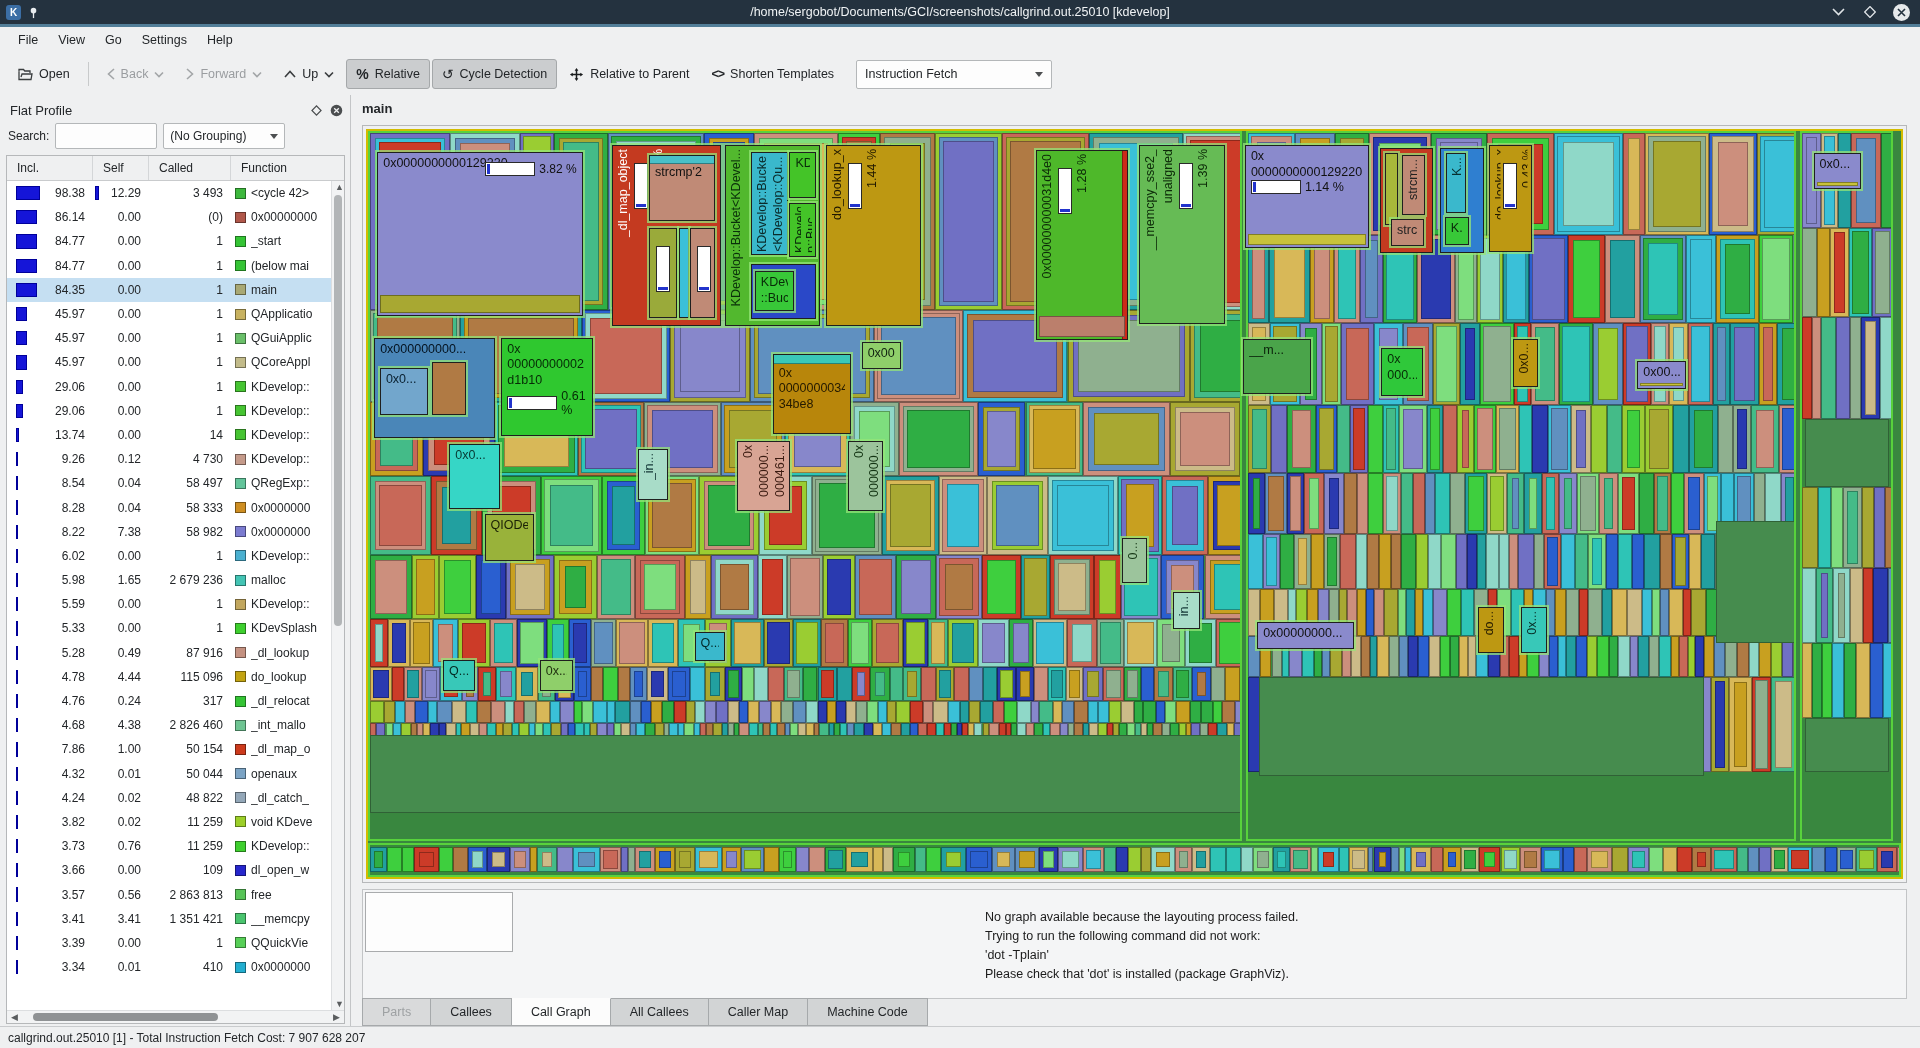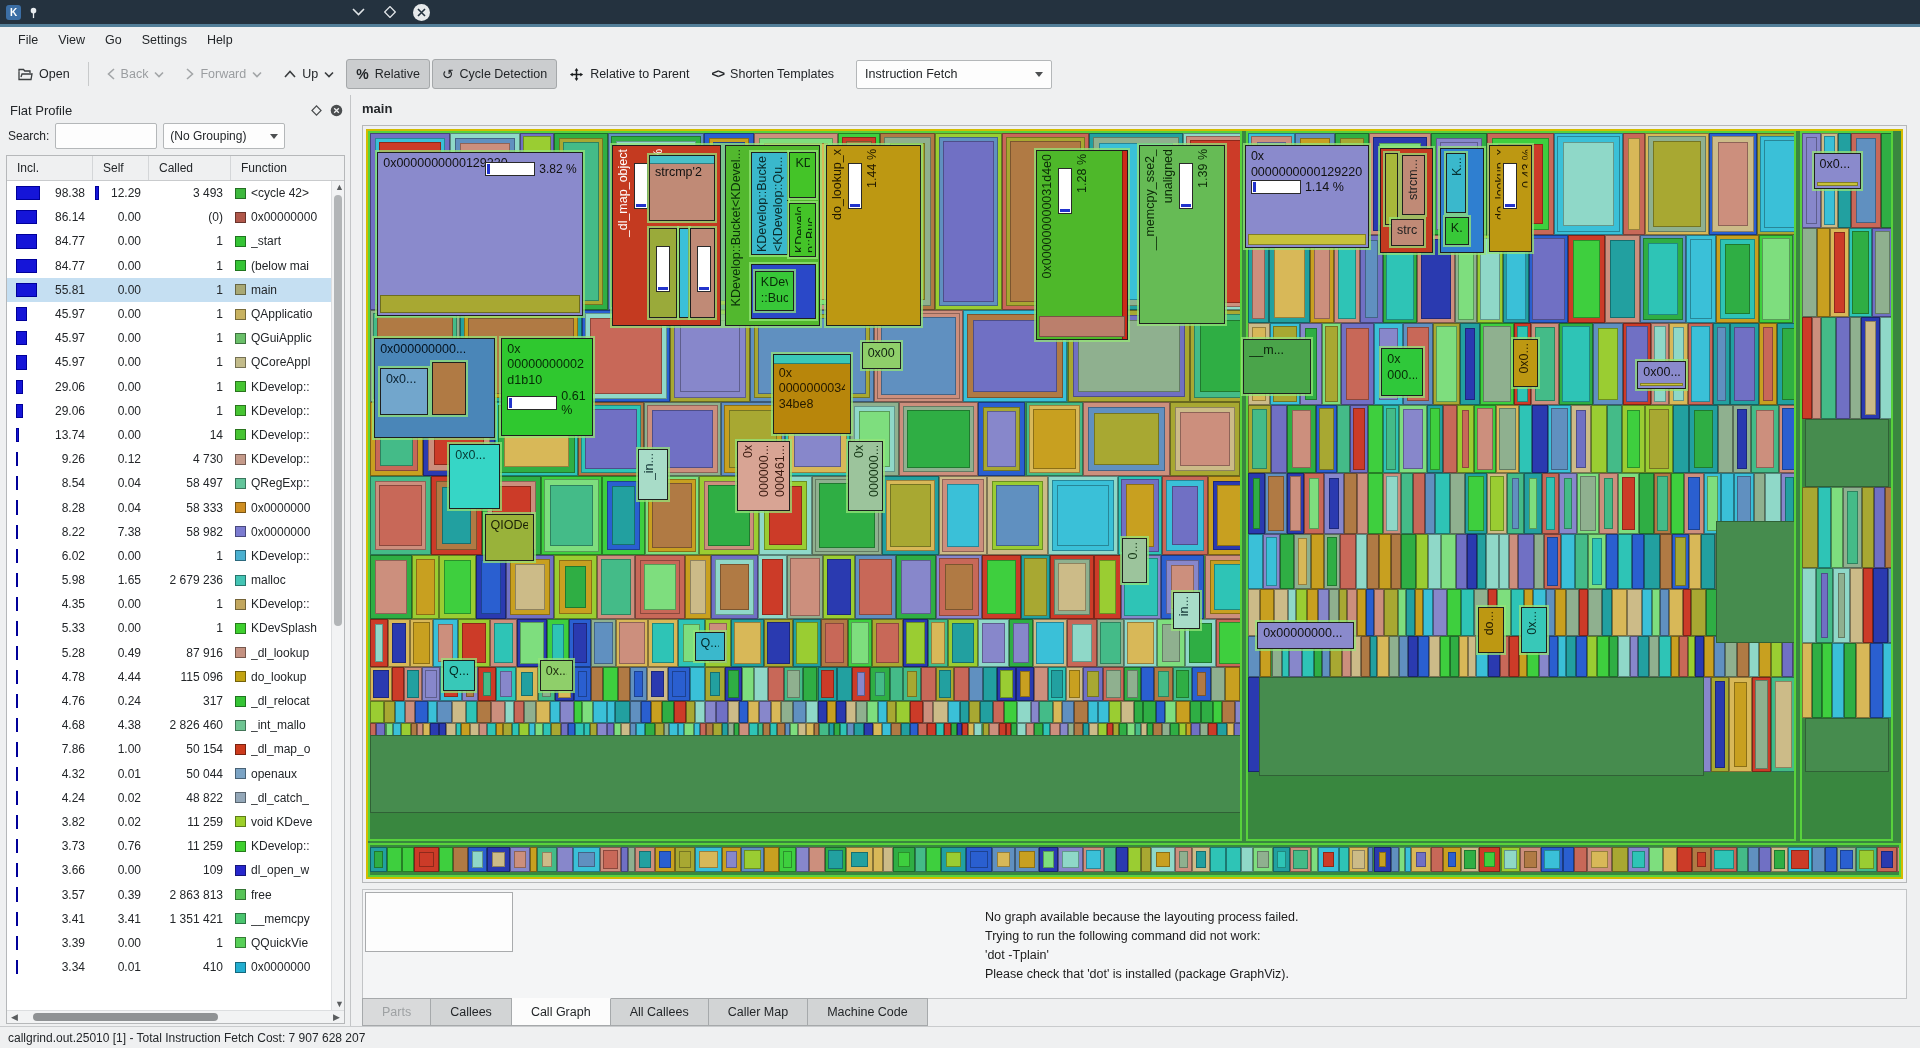--- a/index.html
+++ b/index.html
@@ -105,20 +105,21 @@
 <body>
 
 <div class="titlebar">
   <div class="tleft">
     <div class="appicon">K</div>
     <svg width="13" height="13" viewBox="0 0 14 14">
       <circle cx="7" cy="5" r="3" fill="#e8ecef"></circle>
         <rect x="6.3" y="7" width="1.4" height="6" fill="#e8ecef"></rect>
     </svg>
   </div>
+  <div class="ttitle">/home/sergobot/Documents/GCI/screenshots/callgrind.out.25010 [kdevelop]</div>
   <div class="tright">
     <span class="winbtn">
       <svg width="13" height="8" viewBox="0 0 13 8">
           <polyline points="1,1 6.5,6.5 12,1" stroke="#dfe3e6" stroke-width="1.6" fill="none"></polyline>
         </svg>
     </span>
     <span class="winbtn">
       <svg width="12" height="12" viewBox="0 0 12 12">
           <rect x="2.2" y="2.2" width="7.6" height="7.6" transform="rotate(45 6 6)" stroke="#dfe3e6" stroke-width="1.4" fill="none"></rect>
         </svg>
@@ -285,21 +286,21 @@
             </div>
             <div class="c-called">1</div>
             <div class="c-fn">
               <div class="fnicon" style="background: rgb(53, 196, 53);"></div>
               <div class="fnname">(below mai</div>
             </div>
           </div>
           <div class="tr sel">
             <div class="c-incl">
               <div class="pbar" style="width: 20.5774px;"></div>
-              <div class="v">55.81</div>
+              <div class="v">84.35</div>
             </div>
             <div class="c-self">
               <div class="v">0.00</div>
             </div>
             <div class="c-called">1</div>
             <div class="c-fn">
               <div class="fnicon" style="background: rgb(168, 168, 116);"></div>
               <div class="fnname">main</div>
             </div>
           </div>
@@ -467,21 +468,21 @@
             </div>
             <div class="c-called">2 679 236</div>
             <div class="c-fn">
               <div class="fnicon" style="background: rgb(67, 196, 180);"></div>
               <div class="fnname">malloc</div>
             </div>
           </div>
           <div class="tr">
             <div class="c-incl">
               <div class="pbar" style="width: 1.5px;"></div>
-              <div class="v">4.35</div>
+              <div class="v">5.59</div>
             </div>
             <div class="c-self">
               <div class="v">0.00</div>
             </div>
             <div class="c-called">1</div>
             <div class="c-fn">
               <div class="fnicon" style="background: rgb(194, 167, 94);"></div>
               <div class="fnname">KDevelop::</div>
             </div>
           </div>
@@ -638,21 +639,21 @@
               <div class="fnicon" style="background: rgb(38, 38, 204);"></div>
               <div class="fnname">dl_open_w</div>
             </div>
           </div>
           <div class="tr">
             <div class="c-incl">
               <div class="pbar" style="width: 1.5px;"></div>
               <div class="v">3.57</div>
             </div>
             <div class="c-self">
-              <div class="v">0.39</div>
+              <div class="v">0.56</div>
             </div>
             <div class="c-called">2 863 813</div>
             <div class="c-fn">
               <div class="fnicon" style="background: rgb(87, 196, 87);"></div>
               <div class="fnname">free</div>
             </div>
           </div>
           <div class="tr">
             <div class="c-incl">
               <div class="pbar" style="width: 1.5px;"></div>

